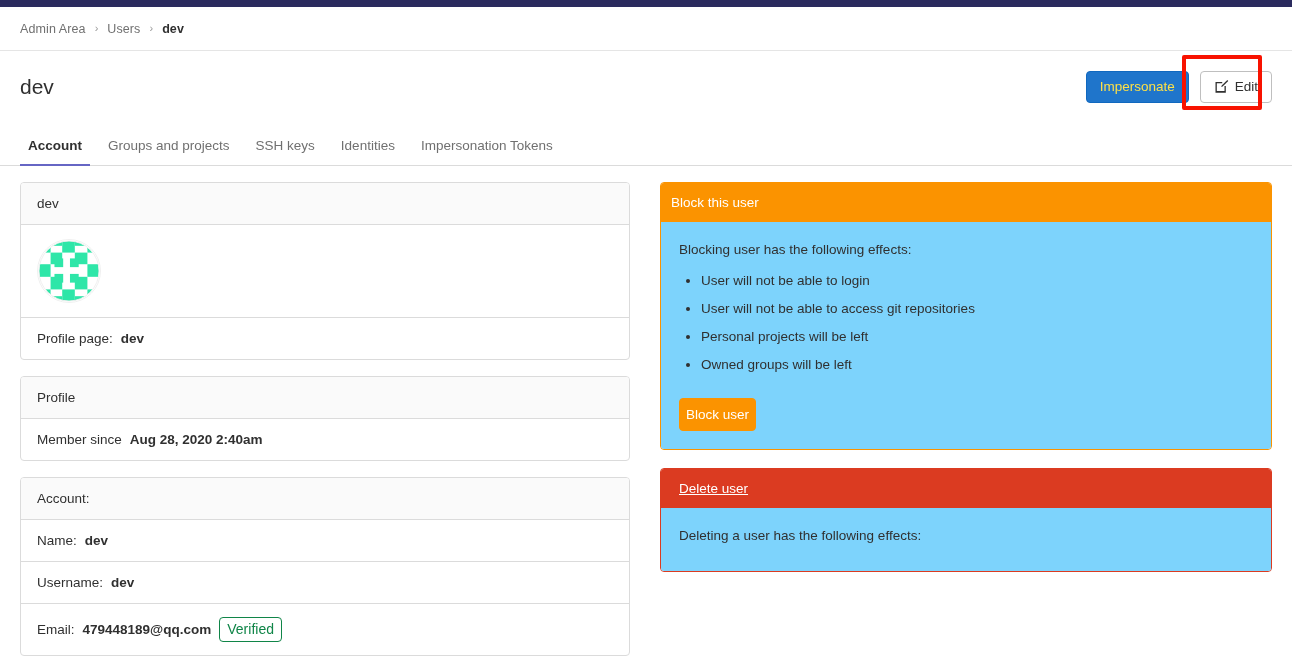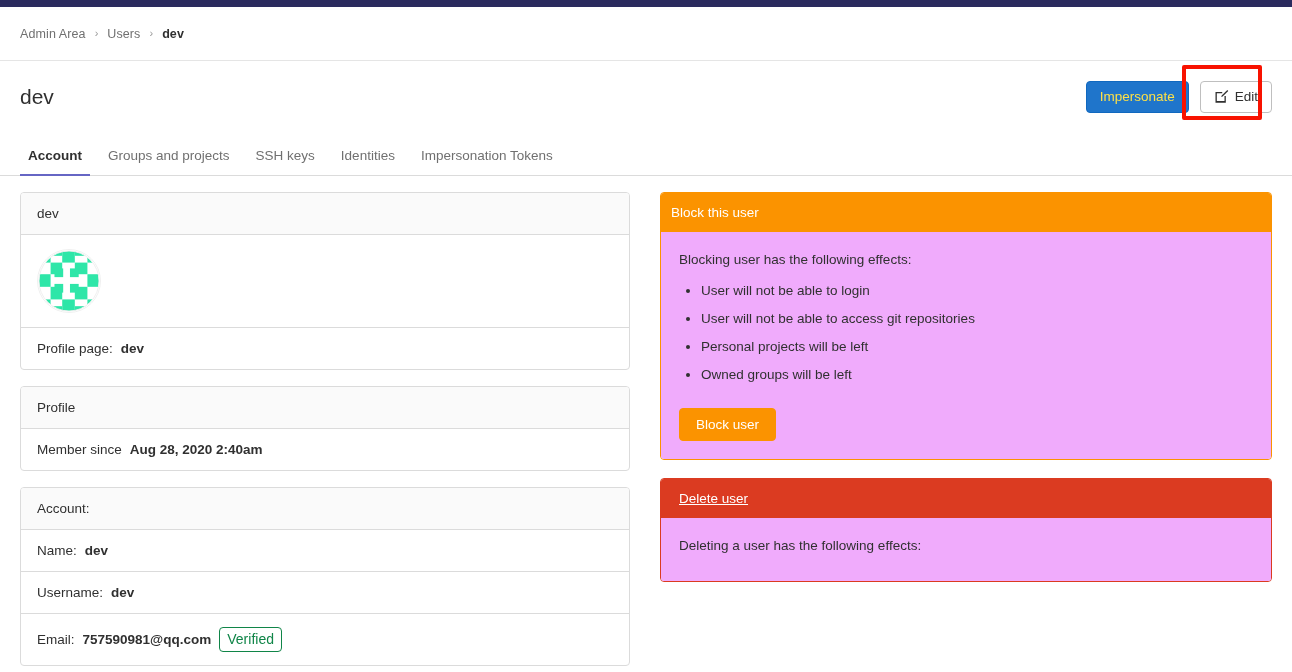--- a/index.html
+++ b/index.html
@@ -14,21 +14,21 @@
 
   
   #top-bar {
     height: 7px;
     background: #2b2b5e;
     width: 100%;
   }
 
   
   #breadcrumb-bar {
-    height: 54px;
+    height: 44px;
     border-bottom: 1px solid #e5e5e5;
     display: flex;
     align-items: center;
     padding: 0 20px;
   }
   .crumb {
     font-size: 12.5px;
     color: #707070;
     text-decoration: none;
     letter-spacing: .1px;
@@ -195,42 +195,42 @@
   .panel-warning { border: 1px solid #fb9300; }
   .panel-danger { border: 1px solid #db3b21; }
   .panel-heading {
     padding: 12px 18px;
     color: #fff;
     font-size: 13.5px;
   }
   .panel-warning .panel-heading { background: #fb9300; padding-left: 10px; }
   .panel-danger .panel-heading { background: #db3b21; text-decoration: underline; }
   .panel-body {
-    background: #f0abfc;
+    background: #7dd3fc;
     padding: 18px;
     font-size: 13.5px;
     color: #303030;
     line-height: 1.55;
   }
   .panel-body p { margin: 0 0 6px 0; }
   .panel-body ul {
     margin: 10px 0 0 0;
     padding-left: 22px;
   }
   .panel-body li { margin-bottom: 7px; }
   .panel-body li:last-child { margin-bottom: 0; }
   .panel-body a { color: #1068bf; text-decoration: none; }
 
   .btn-block-user {
     background: #fb9300;
     border: 1px solid #fb9300;
     color: #fff;
     border-radius: 4px;
     font-size: 13.5px;
-    padding: 9px 16px;
+    padding: 9px 6px;
     cursor: pointer;
     margin-top: 22px;
     font-family: "Liberation Sans", sans-serif;
     line-height: 1;
     text-align: center;
   }
 </style>
 </head>
 <body>
 
@@ -335,21 +335,21 @@
       <div class="card-row">
         <span>Name:</span>
         <b>dev</b>
       </div>
       <div class="card-row">
         <span>Username:</span>
         <b>dev</b>
       </div>
       <div class="card-row">
         <span>Email:</span>
-        <b>757590981@qq.com</b>
+        <b>479448189@qq.com</b>
         <span class="badge-verified">Verified</span>
       </div>
     </div>
 
   </div>
 
   <div id="col-right">
 
     <div class="panel panel-warning">
       <div class="panel-heading">Block this user</div>

